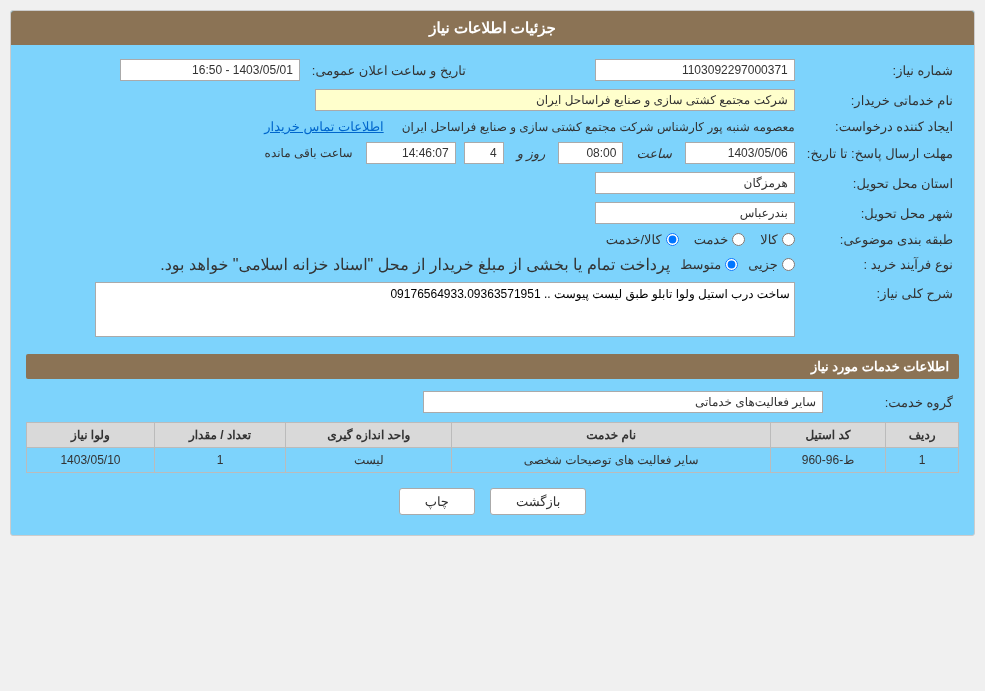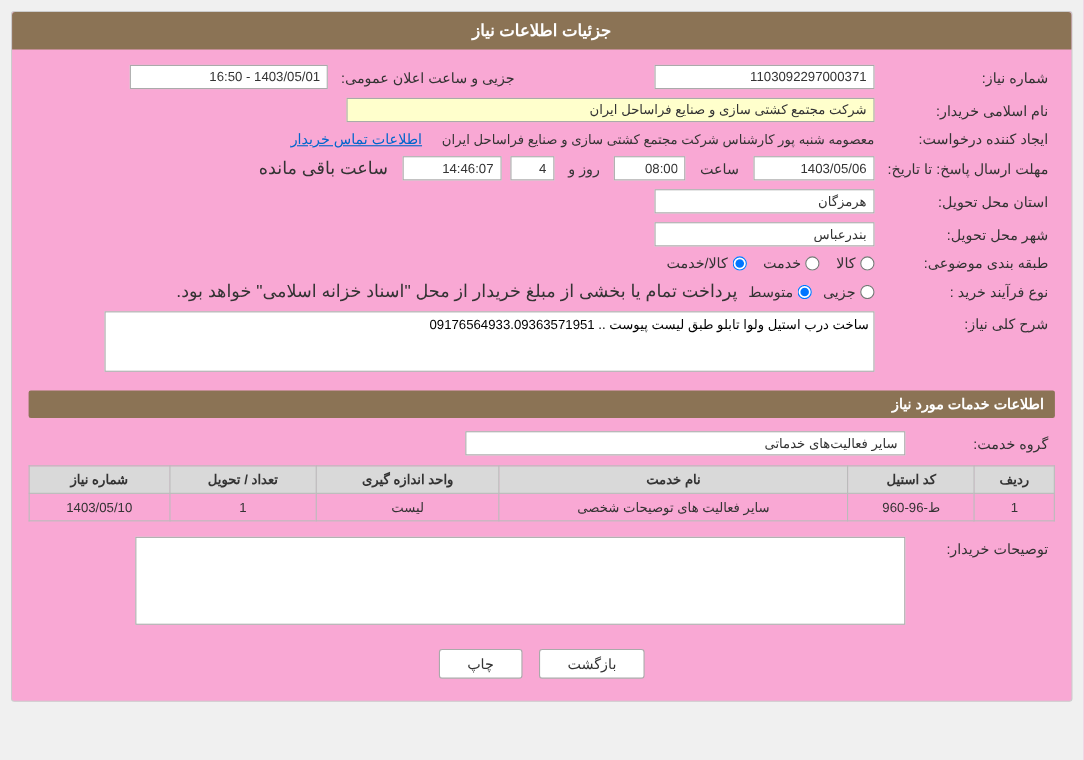--- a/index.html
+++ b/index.html
@@ -10,21 +10,21 @@
       direction: rtl;
       color: #333;
     }
     .page-wrapper {
       width: 985px;
       min-height: 691px;
       background: #f0f0f0;
       padding: 10px;
     }
     .main-container {
-      background: #f9a8d4;
+      background: #7dd3fc;
       border: 1px solid #ccc;
       border-radius: 3px;
     }
     .header-bar {
       background: #8B7355;
       color: #fff;
       text-align: center;
       padding: 8px 15px;
       font-size: 15px;
       font-weight: bold;
@@ -145,23 +145,24 @@
       color: #333;
     }
     .inline-row {
       display: flex;
       align-items: center;
       gap: 8px;
       flex-wrap: nowrap;
     }
     .span-label {
       white-space: nowrap;
+      font-style: italic;
     }
     .remaining-text {
-      font-size: 16px;
+      font-size: 12px;
       color: #333;
       white-space: nowrap;
     }
   </style>
 </head>
 <body>
 
 <div class="page-wrapper">
   <div class="main-container">
 
@@ -170,28 +171,28 @@
     <div class="content-area">
 
       <table class="form-table">
         <tbody>
             <tr>
           <td class="label-cell">شماره نیاز:</td>
           <td class="value-cell">
             <input class="input-box input-medium" type="text" readonly="" style="width: 200px;" value="1103092297000371">
           </td>
           <td style="width:20px;"></td>
-          <td class="label-cell" style="text-align:right;">جزیی و ساعت اعلان عمومی:</td>
+          <td class="label-cell" style="text-align:right;">تاریخ و ساعت اعلان عمومی:</td>
           <td class="value-cell">
             <input class="input-box" type="text" readonly="" style="width: 180px;" value="1403/05/01 - 16:50">
           </td>
         </tr>
 
         <tr>
-          <td class="label-cell">نام اسلامی خریدار:</td>
+          <td class="label-cell">نام خدماتی خریدار:</td>
           <td colspan="4" class="value-cell">
             <input class="input-box" type="text" readonly="" style="width: 480px; background: rgb(255, 255, 204);" value="شرکت مجتمع کشتی سازی و صنایع فراساحل ایران">
           </td>
         </tr>
 
         <tr>
           <td class="label-cell">ایجاد کننده درخواست:</td>
           <td colspan="4" class="value-cell">
             <div class="inline-row">
               <span style="font-size:12px;">معصومه شنبه پور کارشناس شرکت مجتمع کشتی سازی و صنایع فراساحل ایران</span>
@@ -290,46 +291,36 @@
       </tbody>
         </table>
 
       <table class="data-table">
         <thead>
           <tr>
             <th>ردیف</th>
             <th>کد استیل</th>
             <th>نام خدمت</th>
             <th>واحد اندازه گیری</th>
-            <th>تعداد / تحویل</th>
-            <th>شماره نیاز</th>
+            <th>تعداد / مقدار</th>
+            <th>ولوا نیاز</th>
           </tr>
         </thead>
         <tbody id="services-tbody">
         <tr>
               <td>1</td>
               <td>ط-96-960</td>
               <td>سایر فعالیت های توصیحات شخصی</td>
               <td>لیست</td>
               <td>1</td>
               <td>1403/05/10</td>
             </tr>
           </tbody>
       </table>
 
-      <table class="form-table" style="margin-top:10px;">
-        <tbody>
-            <tr>
-          <td class="label-cell" style="vertical-align:top; padding-top:8px;">توصیحات خریدار:</td>
-          <td class="value-cell">
-            <textarea class="textarea-box" style="width: 700px; height: 80px;"></textarea>
-          </td>
-        </tr>
-      </tbody>
-        </table>
 
       <div class="button-bar">
         <button class="btn btn-back">بازگشت</button>
         <button class="btn btn-print">چاپ</button>
       </div>
 
     </div>
   </div>
 </div>
 

